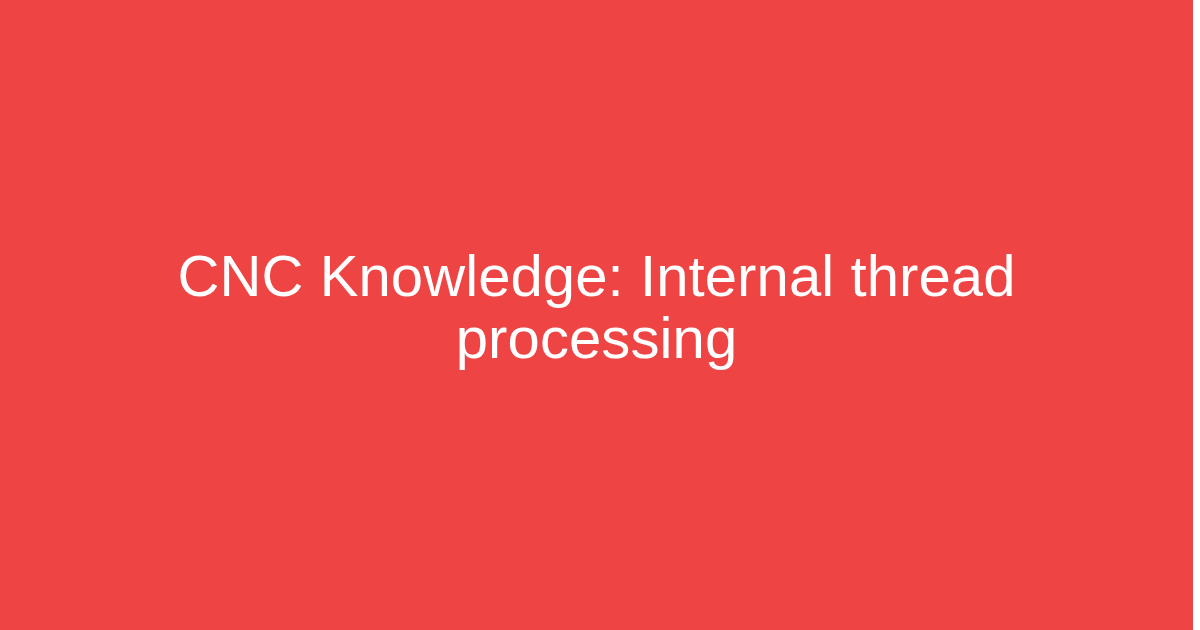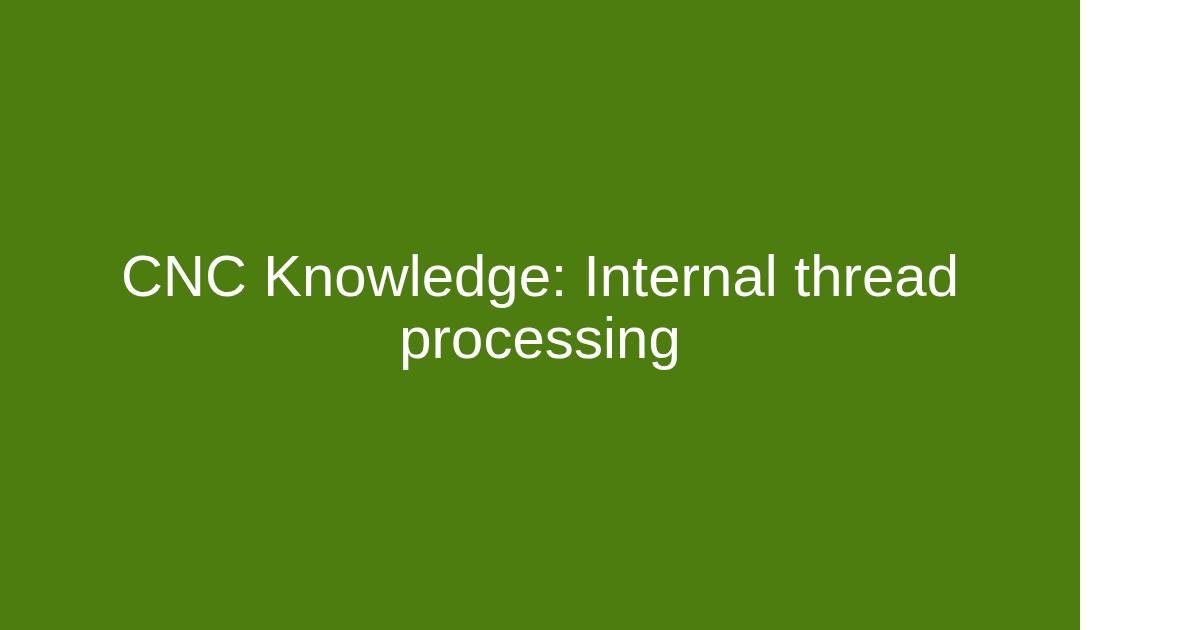--- a/index.html
+++ b/index.html
@@ -13,23 +13,23 @@
     height: 630px;
     overflow: hidden;
     font-family: "Liberation Sans", "DejaVu Sans", sans-serif;
     background: #ffffff;
   }
 
   
   .og-card {
     position: relative;
     box-sizing: border-box;
-    width: 1080px;
+    width: 1193px;
     height: 630px;
-    background-color: #4d7c0f;
+    background-color: #ef4444;
     display: flex;
     align-items: center;
     justify-content: center;
     overflow: hidden;
   }
 
   .og-card__inner {
     width: 100%;
     padding: 0 110px;
     box-sizing: border-box;

